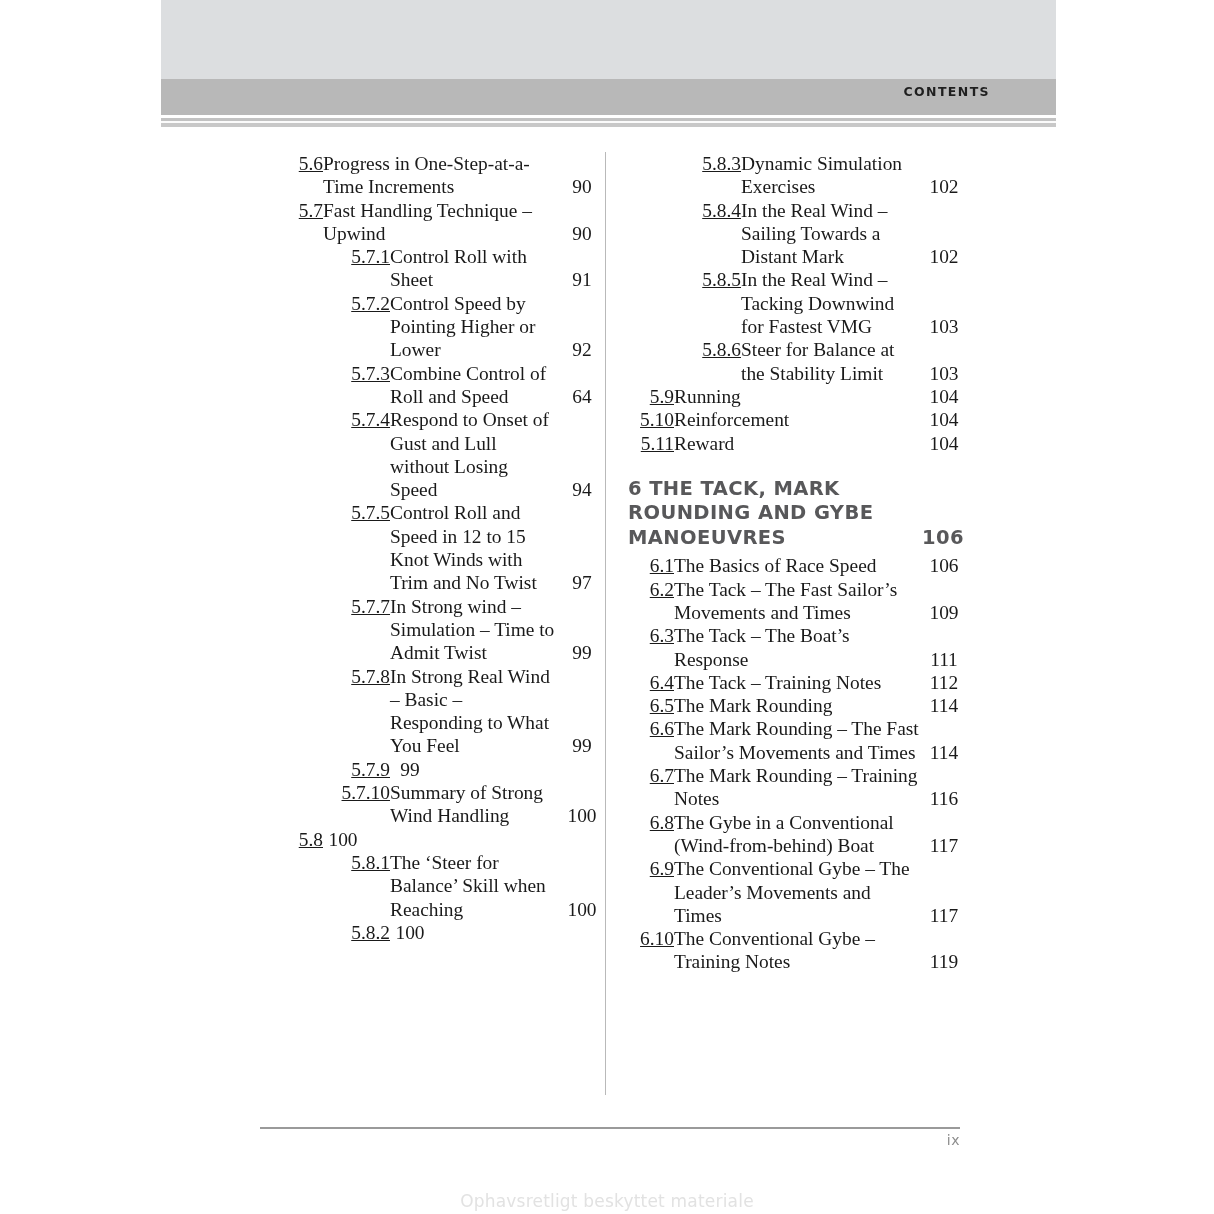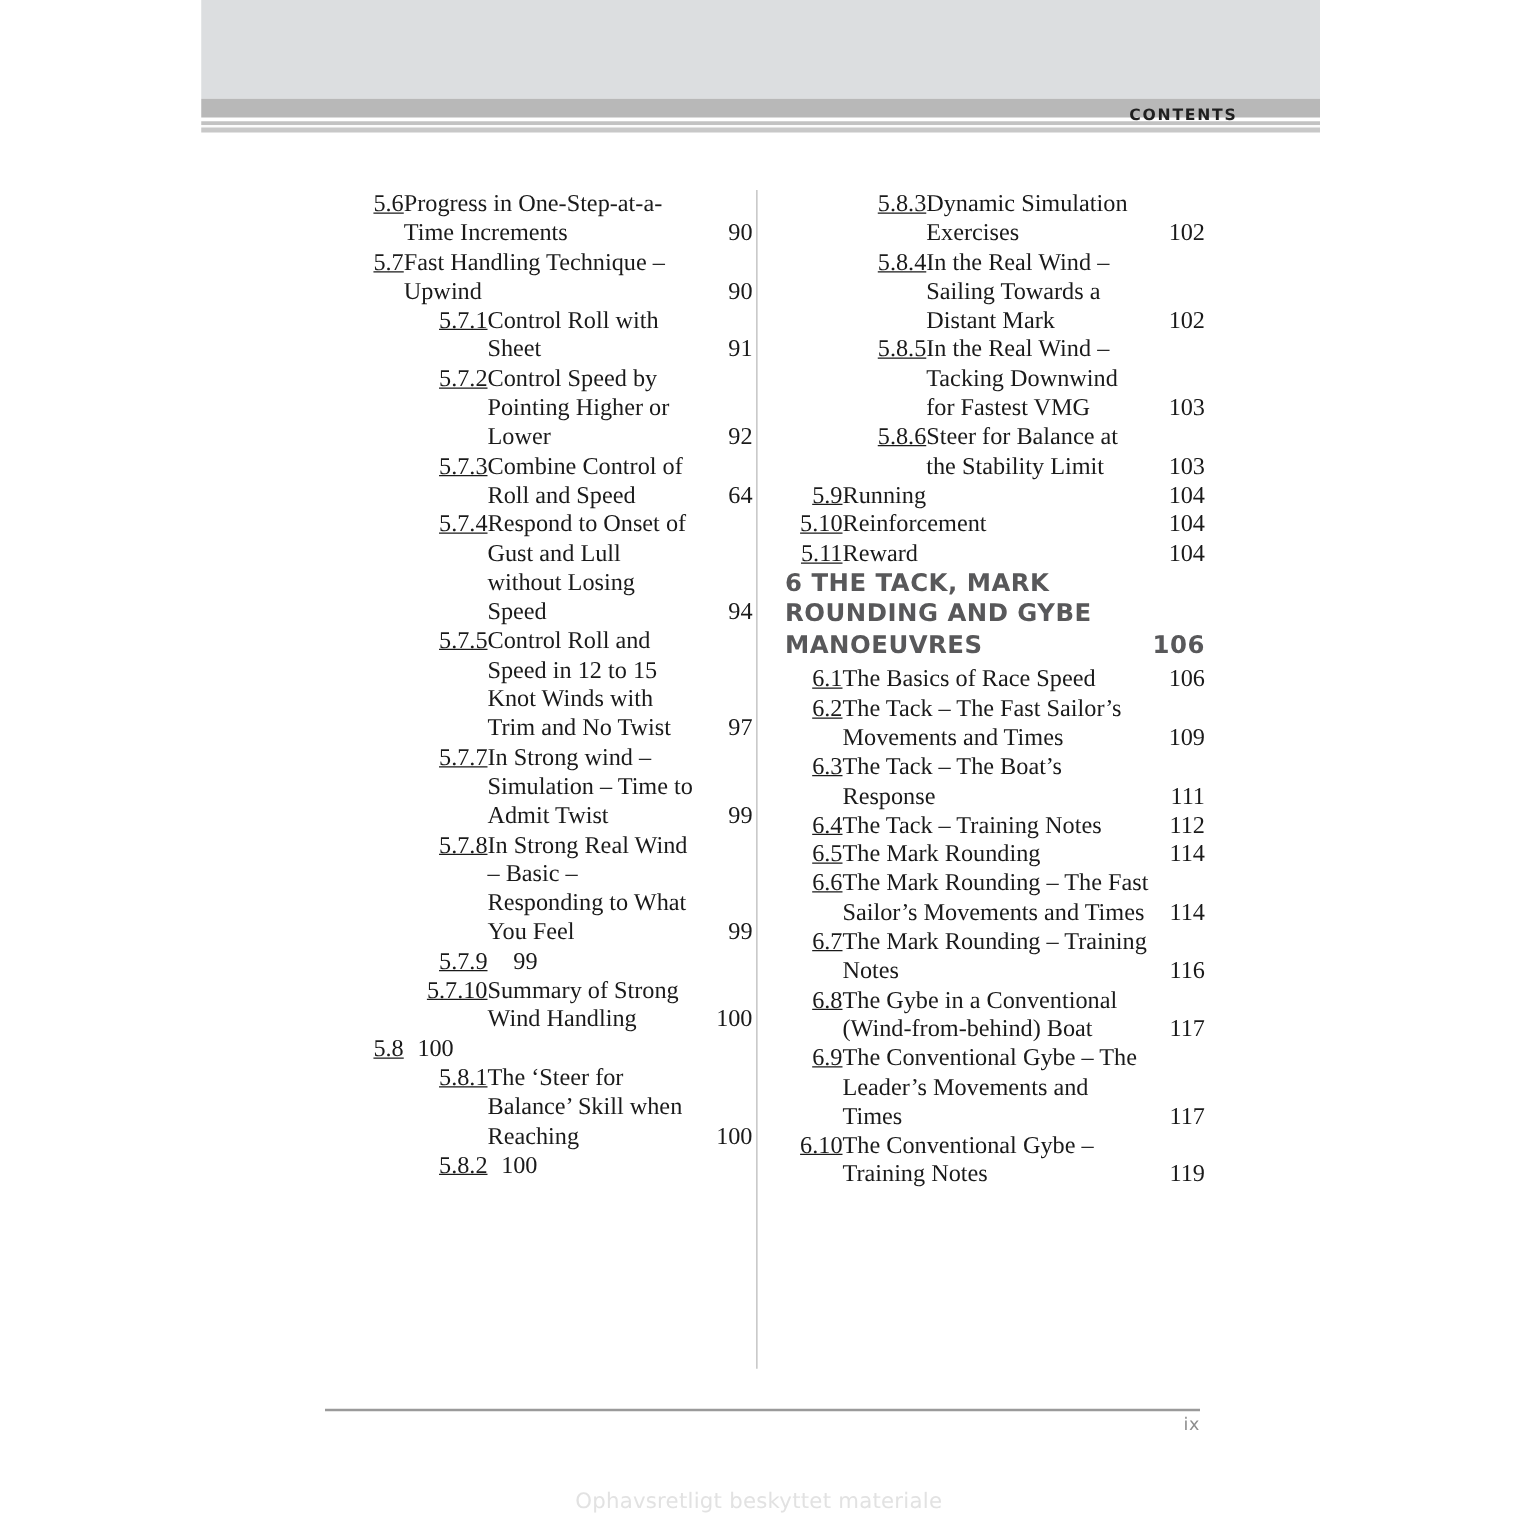--- a/index.html
+++ b/index.html
@@ -21,21 +21,21 @@
     position: absolute;
     left: 161px;
     top: 0;
     width: 895px;
   }
   .hdr-plain {
     height: 79px;
     background: #dcdee0;
   }
   .hdr-band {
-    height: 15px;
+    height: 36px;
     background: #b8b8b8;
     position: relative;
     text-decoration: underline;
   }
   .hdr-band .hdr-title {
     position: absolute;
     right: 66px;
     top: 5px;
     font-family: "DejaVu Sans", "Liberation Sans", sans-serif;
     font-weight: bold;
@@ -84,38 +84,39 @@
     text-align: right;
     white-space: nowrap;
     text-decoration: underline;
   }
   .title {
     flex: 1 1 auto;
     padding-right: 4px;
   }
   .page {
     flex: 0 0 auto;
-    text-align: right;
+    text-align: center;
     white-space: nowrap;
     align-self: flex-end;
   }
 
   
   .lvl1 > .num  { width: 46px; }
   .lvl1 > .page { width: 40px; }
 
   
   .lvl2 { padding-left: 48px; }
   .lvl2 > .num  { width: 65px; }
   .lvl2 > .page { width: 40px; }
 
   
   .chapter {
     display: flex;
     align-items: center;
+    margin-top: 22px;
     margin-bottom: 4px;
     font-family: "DejaVu Sans", "Liberation Sans", sans-serif;
     font-weight: bold;
     font-size: 19.5px;
     line-height: 24.5px;
     letter-spacing: 0.4px;
     color: #58585a;
   }
   .chapter .ch-text {
     flex: 1 1 auto;

